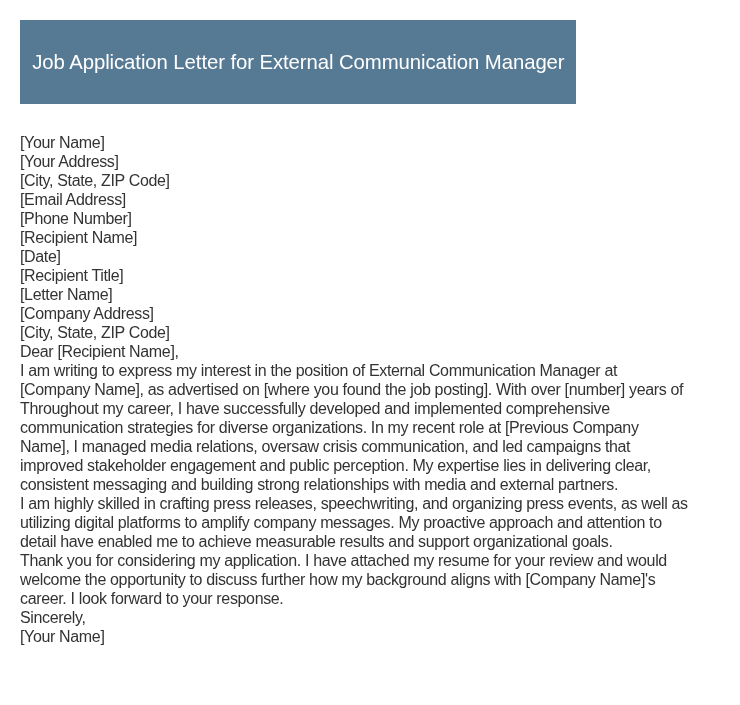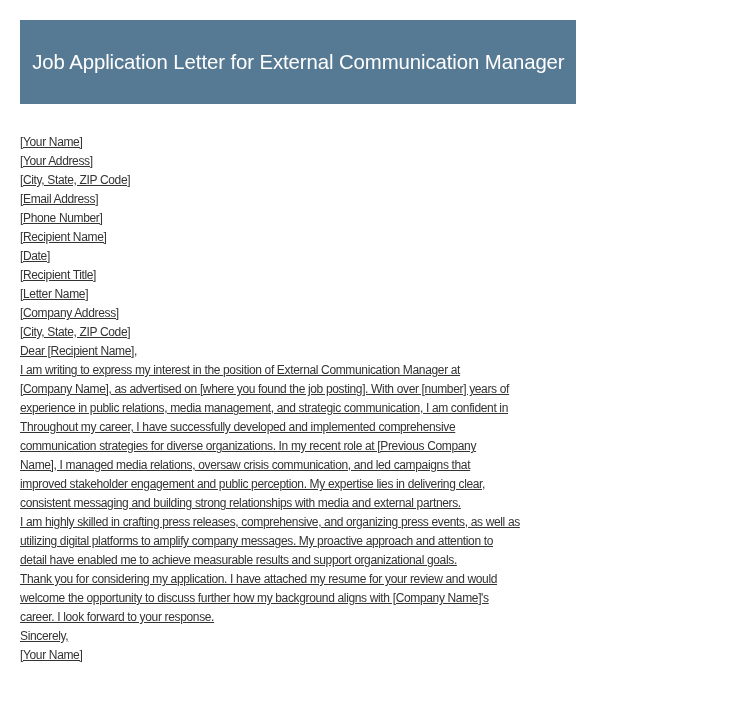--- a/index.html
+++ b/index.html
@@ -33,24 +33,23 @@
       letter-spacing: -0.1px;
       transform: scaleX(0.97);
       white-space: nowrap;
     }
     .letter {
       position: absolute;
       left: 20px;
       top: 133px;
       width: 705px;
       color: #333333;
-      font-size: 12px;
+      font-size: 16px;
       line-height: 19px;
       letter-spacing: -0.35px;
-      text-decoration: underline;
     }
     .letter .line {
       display: block;
       white-space: nowrap;
     }
     .letter .para {
       display: block;
     }
   </style>
 </head>
@@ -70,33 +69,32 @@
   <span class="line">[Date]</span>
   <span class="line">[Recipient Title]</span>
   <span class="line">[Letter Name]</span>
   <span class="line">[Company Address]</span>
   <span class="line">[City, State, ZIP Code]</span>
   <span class="line">Dear [Recipient Name],</span>
 
   <div class="para">
     <span class="line">I am writing to express my interest in the position of External Communication Manager at</span>
     <span class="line">[Company Name], as advertised on [where you found the job posting]. With over [number] years of</span>
-    <span class="line">experience in public relations, media management, and strategic communication, I am confident in</span>
   </div>
 
   <div class="para">
     <span class="line">Throughout my career, I have successfully developed and implemented comprehensive</span>
     <span class="line">communication strategies for diverse organizations. In my recent role at [Previous Company</span>
     <span class="line">Name], I managed media relations, oversaw crisis communication, and led campaigns that</span>
     <span class="line">improved stakeholder engagement and public perception. My expertise lies in delivering clear,</span>
     <span class="line">consistent messaging and building strong relationships with media and external partners.</span>
   </div>
 
   <div class="para">
-    <span class="line">I am highly skilled in crafting press releases, comprehensive, and organizing press events, as well as</span>
+    <span class="line">I am highly skilled in crafting press releases, speechwriting, and organizing press events, as well as</span>
     <span class="line">utilizing digital platforms to amplify company messages. My proactive approach and attention to</span>
     <span class="line">detail have enabled me to achieve measurable results and support organizational goals.</span>
   </div>
 
   <div class="para">
     <span class="line">Thank you for considering my application. I have attached my resume for your review and would</span>
     <span class="line">welcome the opportunity to discuss further how my background aligns with [Company Name]'s</span>
     <span class="line">career. I look forward to your response.</span>
   </div>
 

